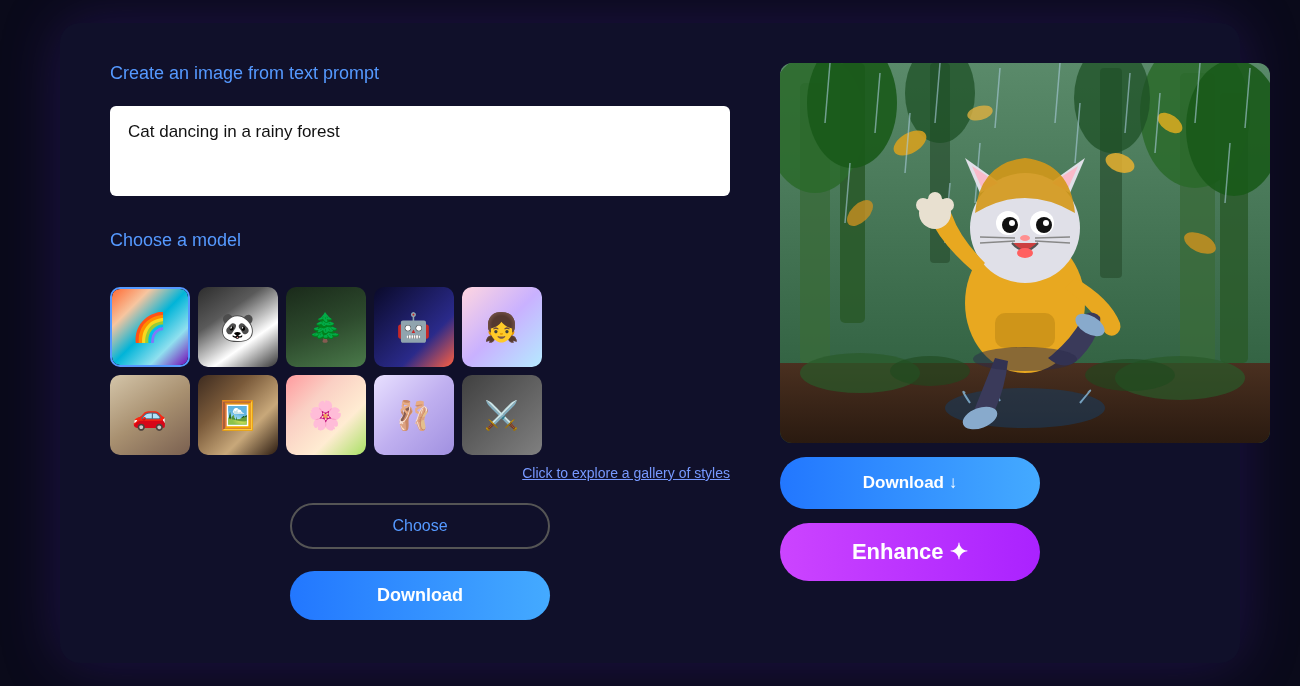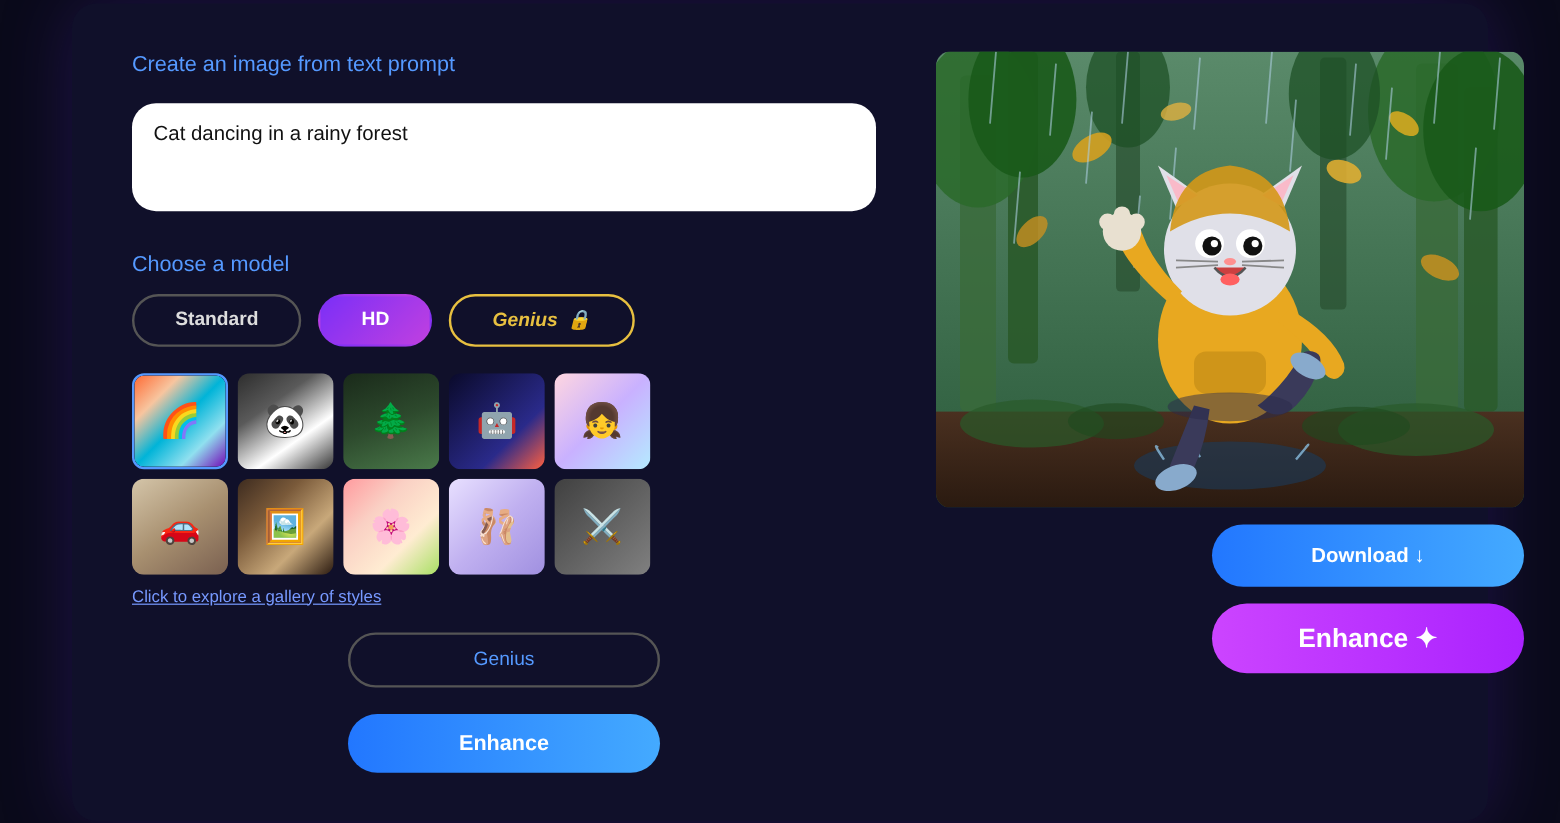--- a/index.html
+++ b/index.html
@@ -37,21 +37,21 @@
       color: #5599ff;
       font-size: 18px;
       font-weight: 500;
     }
 
     .prompt-textarea {
       width: 100%;
       height: 90px;
       background: #fff;
       border: none;
-      border-radius: 20px;
+      border-radius: 6px;
       padding: 16px 18px;
       font-size: 17px;
       color: #111;
       resize: none;
       outline: none;
       font-family: inherit;
     }
 
     
     .model-buttons {
@@ -136,21 +136,21 @@
     
     .thumb-9 { background: linear-gradient(135deg, #e8e0ff, #c0b0f0, #a090e0); }
     
     .thumb-10 { background: linear-gradient(135deg, #404040, #606060, #808080); }
 
     .gallery-link {
       color: #7799ff;
       text-decoration: underline;
       font-size: 14px;
       cursor: pointer;
-      text-align: left;
+      text-align: right;
       display: block;
     }
 
     .options-btn {
       width: 260px;
       margin: 0 auto;
       display: block;
       padding: 12px 0;
       background: transparent;
       border: 2px solid #555;
@@ -173,21 +173,21 @@
       font-weight: 700;
       cursor: pointer;
     }
 
     
     .right-panel {
       flex: 1;
       display: flex;
       flex-direction: column;
       gap: 14px;
-      align-items: flex-end;
+      align-items: flex-start;
     }
 
     .generated-image {
       width: 490px;
       height: 380px;
       border-radius: 12px;
       overflow: hidden;
       position: relative;
     }
 
@@ -236,25 +236,20 @@
 <div class="app-container">
 
   <div class="left-panel">
 
     <h2 class="section-label">Create an image from text prompt</h2>
 
     <textarea class="prompt-textarea" placeholder="Enter your prompt..." style="">Cat dancing in a rainy forest</textarea>
 
     <div>
       <h3 class="section-label" style="margin-bottom: 14px; margin-top: 12px;">Choose a model</h3>
-      <div class="model-buttons">
-        <button class="model-btn model-btn-standard">Standard</button>
-        <button class="model-btn model-btn-hd">HD</button>
-        <button class="model-btn model-btn-genius">Genius <span class="genius-lock">🔒</span></button>
-      </div>
     </div>
 
     <div>
       <div class="style-grid">
         <div class="style-thumb">
             <div class="thumb-inner thumb-1 thumb-icon">🌈</div>
           </div>
         <div class="style-thumb">
             <div class="thumb-inner thumb-2 thumb-icon">🐼</div>
           </div>
@@ -279,22 +274,22 @@
         <div class="style-thumb">
             <div class="thumb-inner thumb-9 thumb-icon">🩰</div>
           </div>
         <div class="style-thumb">
             <div class="thumb-inner thumb-10 thumb-icon">⚔️</div>
           </div>
       </div>
       <a class="gallery-link" style="margin-top: 10px;">Click to explore a gallery of styles</a>
     </div>
 
-    <button class="options-btn">Genius</button>
-    <button class="generate-btn">Enhance</button>
+    <button class="options-btn">Choose</button>
+    <button class="generate-btn">Download</button>
 
   </div>
 
   <div class="right-panel">
 
     <div class="generated-image">
       
       <svg viewBox="0 0 490 380" xmlns="http://www.w3.org/2000/svg">
         <defs>
           <linearGradient id="skyGrad" x1="0%" y1="0%" x2="0%" y2="100%">

